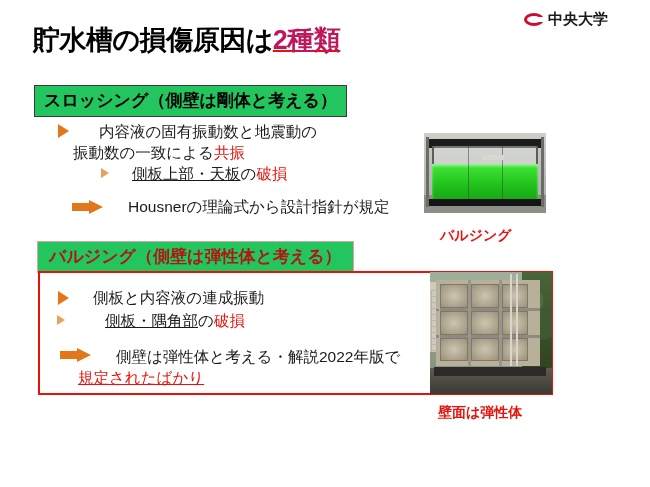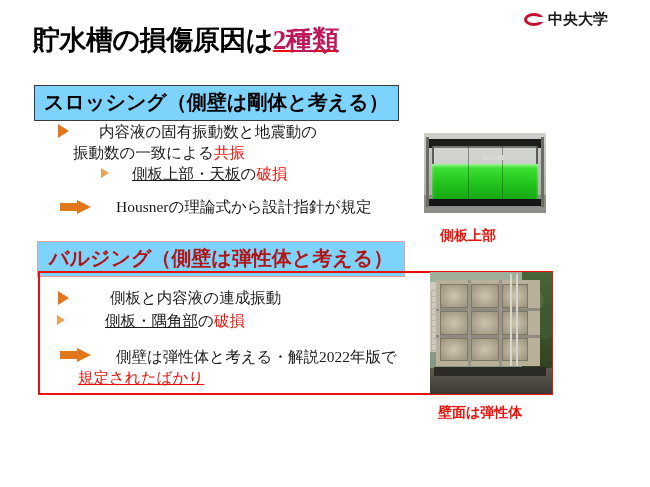--- a/index.html
+++ b/index.html
@@ -5,21 +5,21 @@
   html, body {
     margin: 0;
     padding: 0;
     background: #ffffff;
   }
   #slide {
     position: relative;
     width: 650px;
     height: 487px;
     background: #ffffff;
-    font-family: Liberation Serif, serif;
+    font-family: Liberation Sans, sans-serif;
     overflow: hidden;
   }
 
   
   #logo {
     position: absolute;
     left: 524px;
     top: 10px;
     display: flex;
     align-items: center;
@@ -65,24 +65,24 @@
     color: #be185d;
     text-decoration: underline;
     text-decoration-color: #e8120b;
     text-underline-offset: 1px;
   }
 
   
   .sec-head {
     position: absolute;
     box-sizing: border-box;
-    font-size: 20px;
+    font-size: 17px;
     font-weight: bold;
     white-space: nowrap;
-    background: #7dd3fc;
+    background: #22c55e;
     display: flex;
     align-items: flex-start;
   }
   #head-sloshing {
     left: 34px;
     top: 85px;
     padding: 3px 9px 4px 9px;
     border: 1px solid #3a3a3a;
     color: #000000;
   }
@@ -279,21 +279,21 @@
     </span>
   </div>
 
   <div class="row" style="left:57px; top:164px;margin-left:44px;">
     <span class="tri tri-sm"></span>
     <span class="btext big" style="margin-left:7px;">
       <span class="ul">側板上部・天板</span><span>の</span><span class="red">破損</span>
     </span>
   </div>
 
-  <div class="row" style="left:60px; top:197px;">
+  <div class="row" style="left:72px; top:197px;">
     <span class="blockarrow">
       <span class="shaft"></span>
       <span class="head"></span>
     </span>
     <span class="btext big" style="margin-left:8px;">Housnerの理論式から設計指針が規定</span>
   </div>
 
   <div class="photo" id="photo-sloshing">
     <div class="tank-scene">
       <div class="floorline"></div>
@@ -301,31 +301,31 @@
       <div class="post-r"></div>
       <div class="frame-top"></div>
       <div class="glass"></div>
       <div class="liquid"></div>
       <div class="mullion" style="left:44px;"></div>
       <div class="mullion" style="left:78px;"></div>
       <div class="label-plate"></div>
       <div class="frame-bot"></div>
     </div>
   </div>
-  <div class="caption" id="cap-sloshing">側板上部</div>
+  <div class="caption" id="cap-sloshing">バルジング</div>
 
   <div class="sec-head" id="head-bulging">
     <span>バルジング（側壁は弾性体と考える）</span>
   </div>
 
   <div id="red-box"></div>
 
   <div class="row" style="left:58px; top:288px;">
     <span class="tri tri-lg"></span>
-    <span class="btext big" style="margin-left:25px;text-align:right;">側板と内容液の連成振動</span>
+    <span class="btext big" style="margin-left:8px;text-align:right;">側板と内容液の連成振動</span>
   </div>
 
   <div class="row" style="left:57px; top:311px;">
     <span class="tri tri-sm"></span>
     <span class="btext big" style="margin-left:24px;">
       <span class="ul">側板・隅角部</span><span>の</span><span class="red">破損</span>
     </span>
   </div>
 
   <div class="row" style="left:60px; top:345px;">

